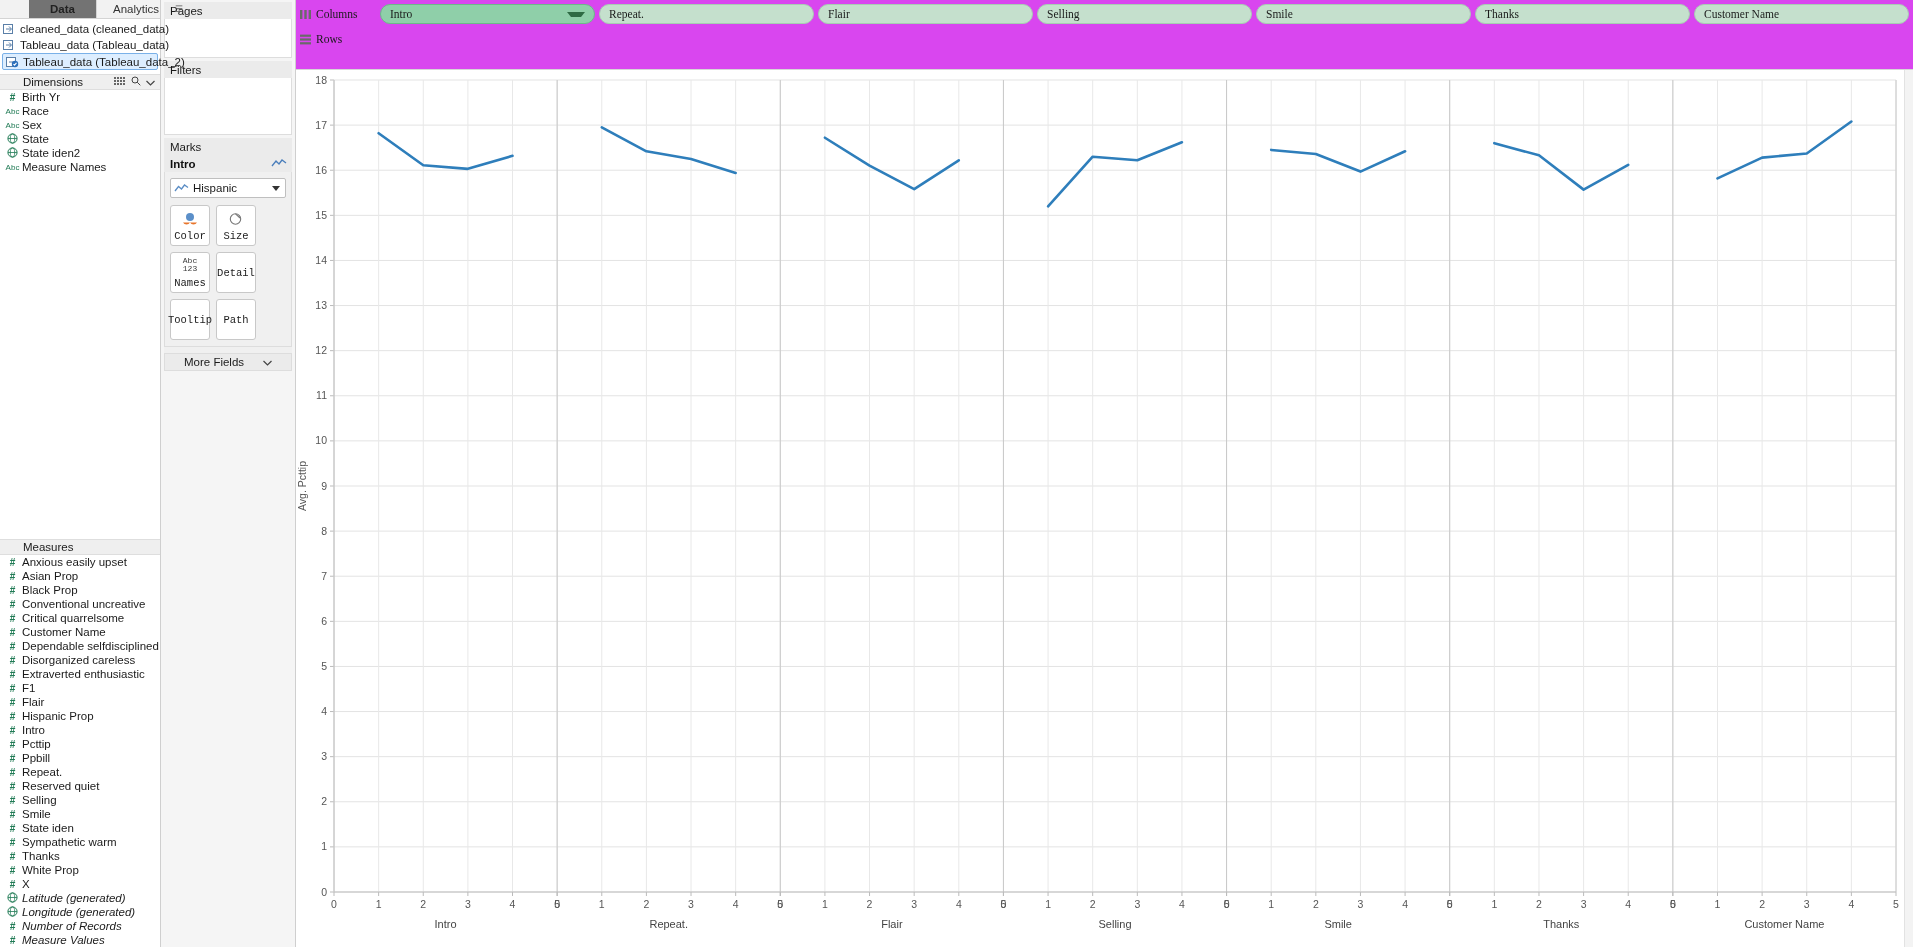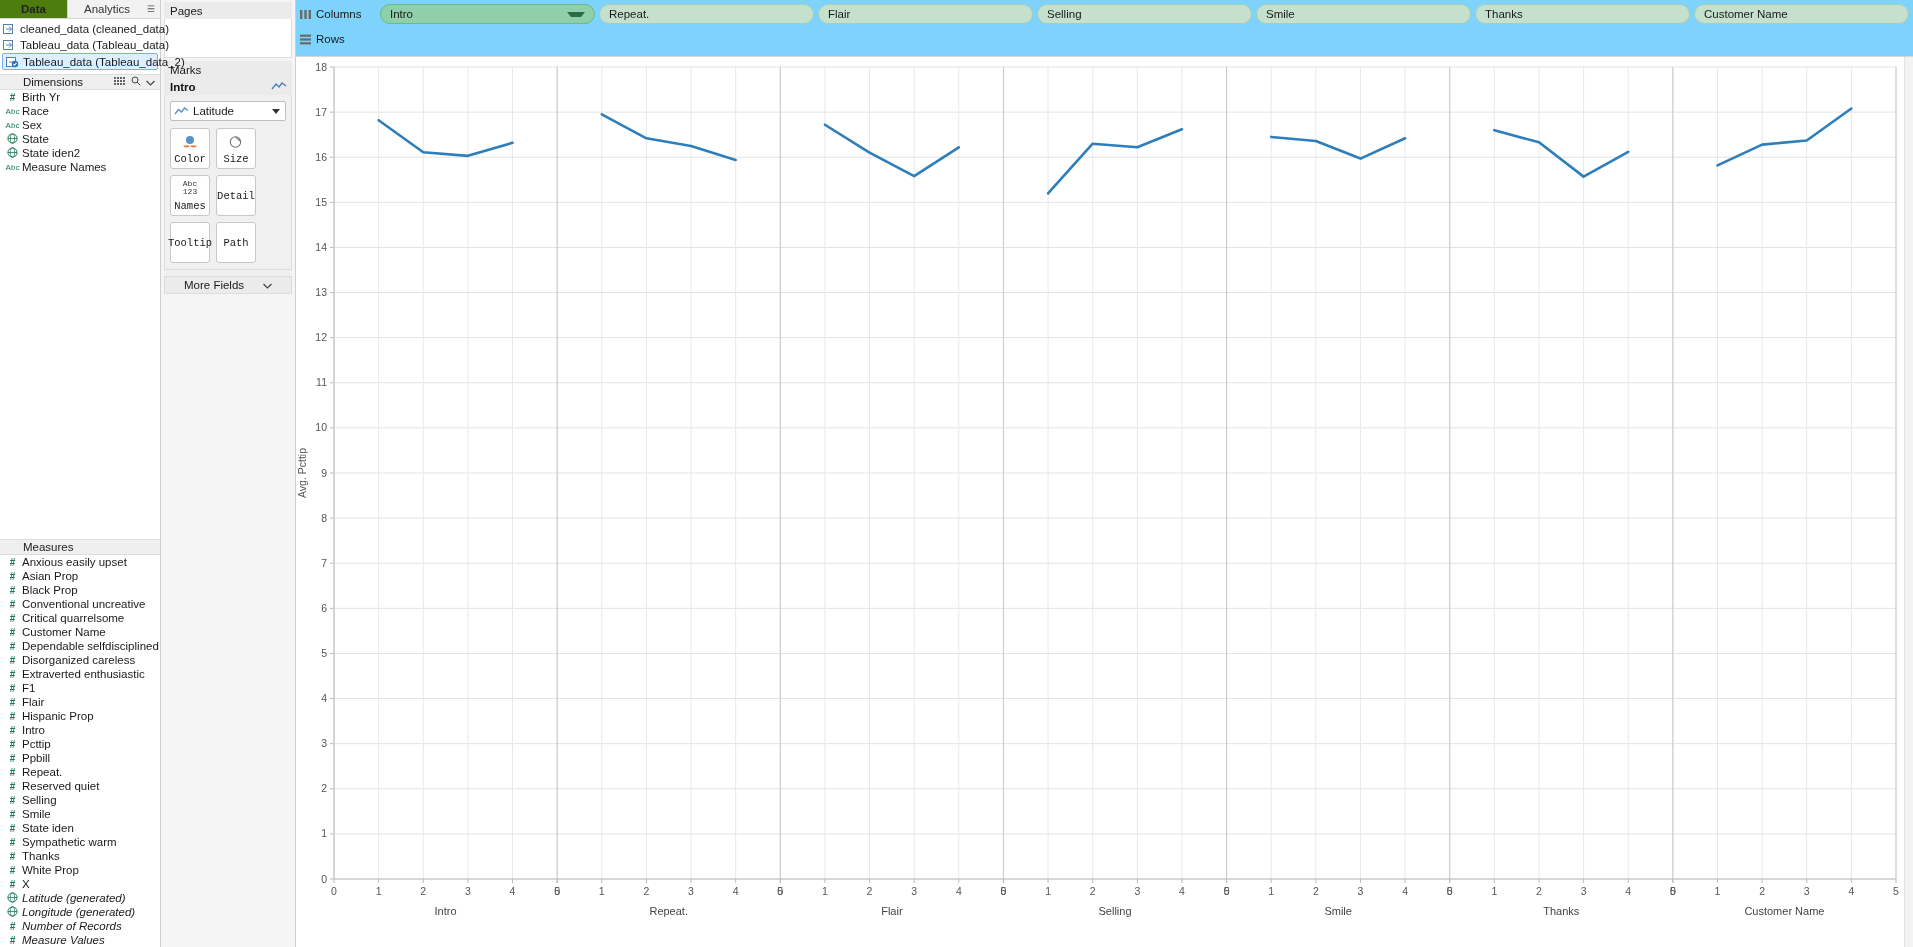--- a/index.html
+++ b/index.html
@@ -27,24 +27,25 @@
     height: 19px;
     background: #f2f2f2;
     border-bottom: 1px solid #d4d4d4;
   }
   .pane-tab {
     display: flex; align-items: center; justify-content: center;
     font-size: 11.5px; color: #222;
     padding: 0 9px;
   }
   .pane-tab.active {
-    background: #4d7c0f;
+    background: #737373;
     font-weight: bold;
     border-right: 1px solid #d4d4d4;
     min-width: 68px;
+    margin-left: 29px;
   }
   .pane-tab.inactive { min-width: 78px; color: #333; }
   .tab-spacer { flex: 1; }
   .updown-glyph {
     font-size: 9px; color: #555; padding-right: 5px; line-height: 1;
     display:flex; align-items:center;
   }
 
   .ds-list { padding: 2px 0 0 0; }
   .ds-item {
@@ -186,23 +187,24 @@
   .more-fields .mf-label { flex: 1; }
 
   
   #view {
     flex: 1; height: 947px;
     background: #ffffff;
     display: flex; flex-direction: column;
     position: relative;
   }
   .shelf-area {
-    background: #7dd3fc;
+    background: #d946ef;
     border-bottom: 1px solid #d6d6d6;
-    padding: 3px 4px 6px 4px;
+    padding: 3px 4px 19px 4px;
+    font-family: Liberation Serif, serif;
   }
   .shelf-row { display: flex; align-items: center; height: 22px; margin-bottom: 3px; }
   .shelf-row:last-child { margin-bottom: 0; }
   .shelf-label {
     display: flex; align-items: center;
     width: 80px; flex: 0 0 80px;
     font-size: 11.5px; color: #1a1a1a;
   }
   .shelf-label .sl-icon { margin-right: 5px; display: flex; }
   .shelf-pills { display: flex; gap: 4px; flex: 1; }
@@ -485,39 +487,43 @@
       </div>
   </div>
 
   <div id="cards-col">
 
     <div class="card" id="pages-card">
       <div class="card-title">Pages</div>
       <div class="card-body"></div>
     </div>
 
+    <div class="card" id="filters-card">
+      <div class="card-title">Filters</div>
+      <div class="card-body"></div>
+    </div>
 
     <div class="card" id="marks-card">
       <div class="card-title">Marks</div>
       <div class="marks-subtitle">
         <span>Intro</span>
         <span class="mini-line">
           <svg width="16" height="11" viewBox="0 0 16 11">
               <path d="M1 8 L5 3 L8 6 L11 2 L15 5" fill="none" stroke="#4a7ebb" stroke-width="1.3"></path>
             </svg>
         </span>
       </div>
       <div class="marks-body">
         <div class="mark-type-select">
           <span class="mt-icon">
             <svg width="15" height="10" viewBox="0 0 15 10">
                 <path d="M1 8 L4.5 3.5 L7.5 6 L10.5 2 L14 4.5" fill="none" stroke="#5b8dc5" stroke-width="1.3"></path>
               </svg>
           </span>
-          <span class="mt-label">Latitude</span>
+          <span class="mt-label">Hispanic</span>
           <span class="caret-down"></span>
         </div>
 
         <div class="mark-btn-grid">
           <div class="mark-btn">
             <span class="mb-icon">
               <svg width="20" height="17" viewBox="0 0 20 17">
                 <path d="M3 12.5a4 4 0 0 0 7 0z" fill="#e8762d"></path>
                 <path d="M10 12.5a4 4 0 0 0 7 0z" fill="#e8762d"></path>
                 <circle cx="10" cy="7" r="4" fill="#5b8fc9"></circle>

